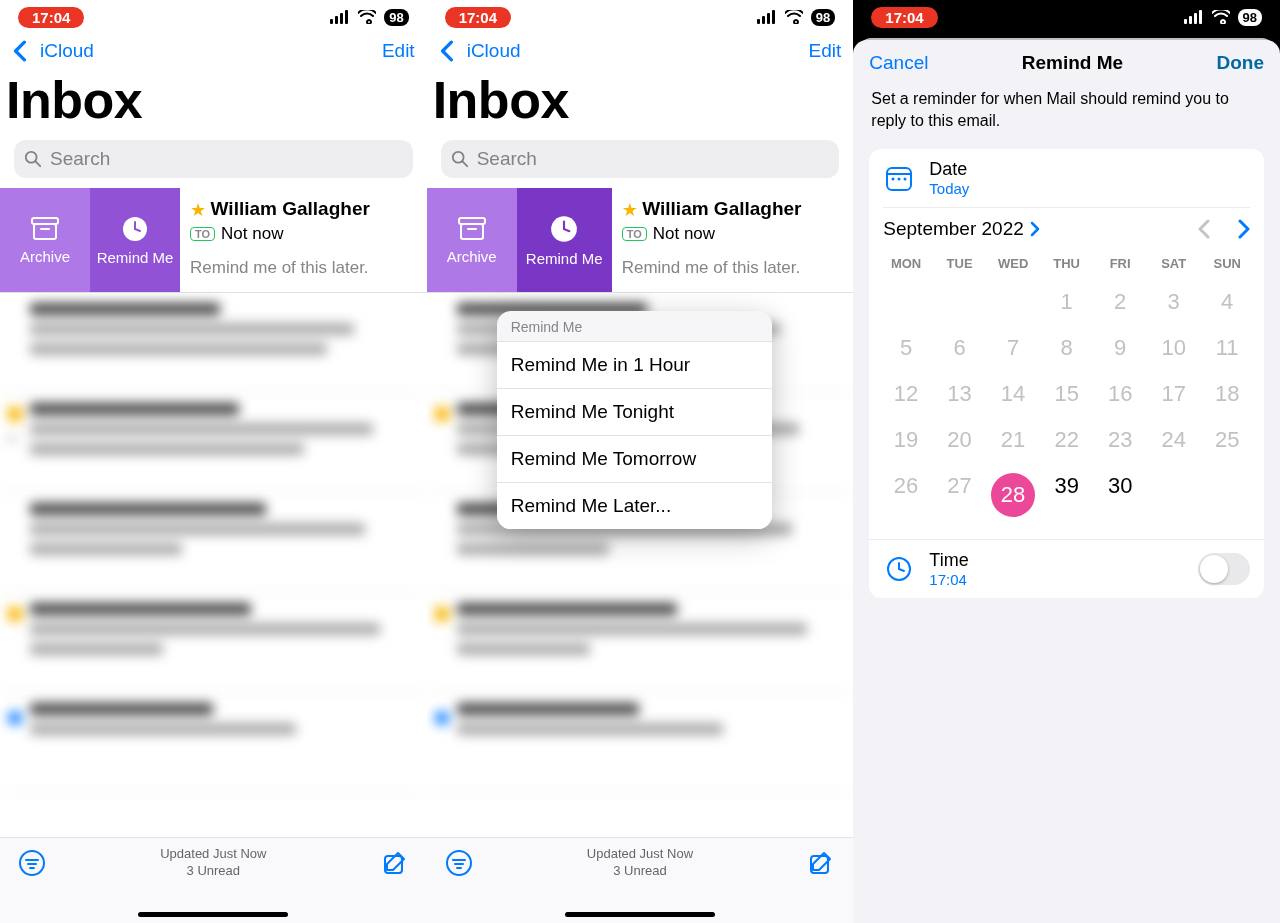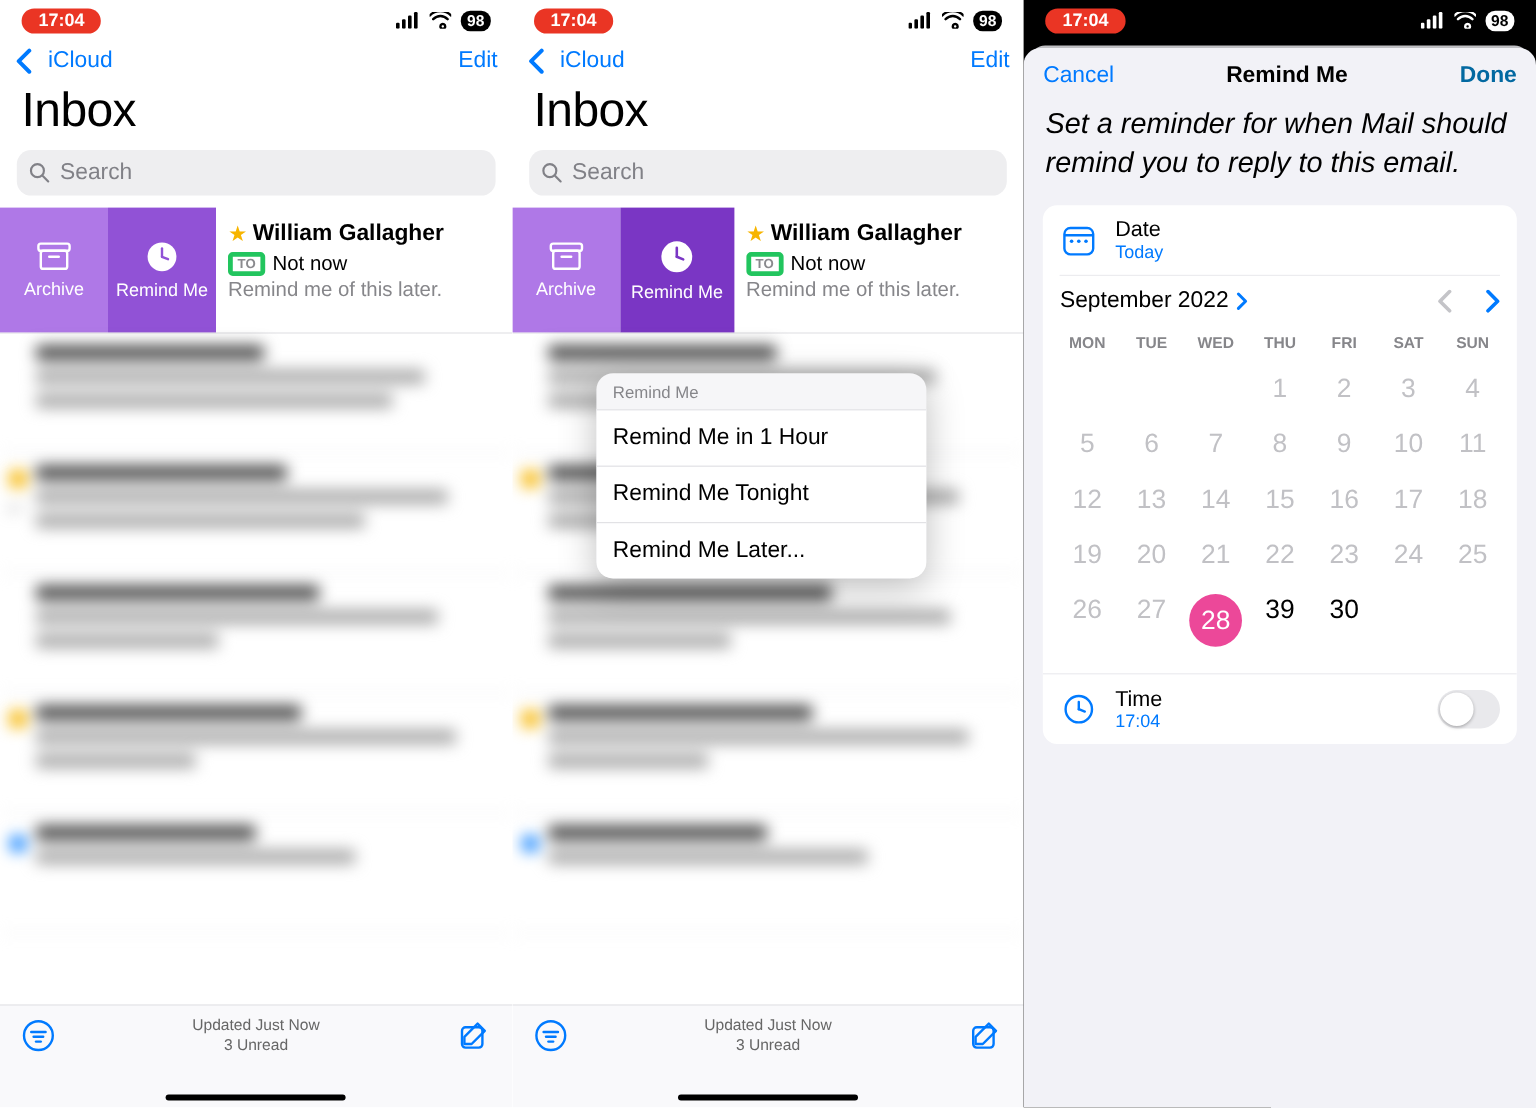--- a/index.html
+++ b/index.html
@@ -11,37 +11,37 @@
   .screen.dark .sbar { color:#fff; }
   .time-pill { background:#ea3524; color:#fff; border-radius: 14px; padding:2px 14px; font-weight:600; font-size:15px;}
   .sbar-right { display:flex; align-items:center; gap:8px; }
   .sbar-right svg { display:block; }
   .batt { display:flex; align-items:center; background:#000; color:#fff; border-radius:8px; padding:1px 5px; font-size:13px; font-weight:700;}
   .screen.dark .batt{ background:#fff; color:#000;}
   
   .navrow { display:flex; align-items:center; justify-content:space-between; padding: 6px 12px 4px; }
   .navleft { display:flex; align-items:center; gap:12px; color:#007aff; font-size:19px; }
   .navright { color:#007aff; font-size:19px; }
-  .title { font-size:40px; font-weight:400; padding: 4px 18px 10px; letter-spacing:-0.5px;}
+  .title { font-size:52px; font-weight:700; padding: 4px 6px 10px; letter-spacing:-0.5px;}
   
   .search { margin: 0 14px 10px; background:#eeeef0; border-radius:12px; display:flex; align-items:center; padding:8px 10px; gap:8px; color:#818187; font-size:19px;}
   
   .row-wrap { display:flex; height:105px; border-bottom:1px solid #e3e3e6;}
   .action { flex: 0 0 90px; display:flex; flex-direction:column; align-items:center; justify-content:center; color:#fff; gap:6px; font-size:15px;}
   .action.wide{ flex:0 0 95px;}
   .action.deep{ background:#7a36c4;}
   .arch{ background:#af78e7;}
   .remind{ background:#9152d6;}
   .msg { flex:1; padding:10px 14px 0 10px; position:relative;}
   .msg .star { color:#f7b500; font-size:18px; position:relative; top:1px;}
   .sender{ font-size:19px; font-weight:700; display:inline;}
   .subjrow{ display:flex; align-items:center; gap:6px; margin-top:4px;}
-  .badge-to{ border:4px solid #22c55e; color:#8a8a8e; font-size:11px; border-radius:4px; padding:0 4px; font-weight:600;}
+  .badge-to{ border:1px solid #22c55e; color:#8a8a8e; font-size:11px; border-radius:4px; padding:0 4px; font-weight:600;}
   .subj{ font-size:17px; color:#000;}
-  .prev{ font-size:17px; color:#86868a; margin-top:2px;}
+  .prev{ font-size:17px; color:#86868a; margin-top:14px;}
   
   .blurlist { position:relative; }
   .blurrow { height:100px; border-bottom:1px solid #e3e3e6; padding:10px 16px 0 30px; filter: blur(6px); position:relative;}
   .blurstar{ position:absolute; left:8px; top:14px; width:14px; height:14px; background:#f7b500; border-radius:2px; filter:none;}
   .blurreply{ position:absolute; left:6px; top:36px; color:#999; filter:none; font-size:16px;}
   .blurdot{ position:absolute; left:8px; top:18px; width:14px; height:14px; background:#007aff; border-radius:50%; filter:none;}
   .bar{ height:12px; background:#444; border-radius:3px; margin-bottom:8px;}
   .bar.g{ background:#aaa;}
   
   .menu{ position:absolute; top:311px; left:70px; width:275px; background:#f6f6f8; border-radius:14px; box-shadow:0 8px 30px rgba(0,0,0,0.25); overflow:hidden; z-index:10;}
@@ -50,21 +50,21 @@
   
   .foot { margin-top:auto; border-top:1px solid #e3e3e6; background:#f9f9fb; padding:8px 18px 43px; display:flex; align-items:center; justify-content:space-between;}
   .foot-center{ text-align:center; font-size:13px; color:#666; line-height:1.3;}
   .homebar{ position:absolute; bottom:6px; left:50%; transform:translateX(-50%); width:150px; height:5px; background:#000; border-radius:3px;}
   
   .sheet-bg{ flex:1; background:#f2f2f7; border-top-left-radius:14px; border-top-right-radius:14px; padding:12px 16px; margin-top:6px;}
   .sheet-nav{display:flex; justify-content:space-between; align-items:center;}
   .sheet-nav .c{ color:#007aff; font-size:19px;}
   .sheet-nav .t{ font-size:19px; font-weight:700;}
   .sheet-nav .d{ color:#0369a1; font-size:19px; font-weight:700;}
-  .desc{ font-size:24px; color:#000; margin:14px 2px 18px; line-height:1.35;font-style:italic;}
+  .desc{ font-size:16px; color:#000; margin:14px 2px 18px; line-height:1.35;}
   .card{ background:#fff; border-radius:12px; padding:0 0 0 0; overflow:hidden;}
   .card-row{ display:flex; align-items:center; padding:10px 14px; gap:14px;}
   .card-row.divider{ border-top:1px solid #ececef;}
   .icon-box{ width:32px; height:32px; display:flex; align-items:center; justify-content:center; color:#007aff;}
   .card-k{ font-size:18px; font-weight:500;}
   .card-v{ font-size:15px; color:#007aff;}
   .cal-head{ display:flex; align-items:center; justify-content:space-between; padding:10px 14px;}
   .cal-month{ font-size:19px; font-weight:400; display:flex; align-items:center; gap:6px;}
   .cal-arrows{ display:flex; gap:28px; color:#007aff;}
   .cal-arrows .muted{color:#c4c4c8;}
@@ -281,20 +281,21 @@
         <span class="blurdot"></span>
         <div class="bar" style="width:48%"></div>
         <div class="bar g" style="width:70%"></div>
       </div>
   </div>
 
   <div class="menu">
     <div class="menu-h">Remind Me</div>
     <div class="menu-item">Remind Me in 1 Hour</div>
     <div class="menu-item">Remind Me Tonight</div>
+    <div class="menu-item">Remind Me Tomorrow</div>
     <div class="menu-item">Remind Me Later...</div>
   </div>
 
   <div class="foot">
     <svg width="28" height="28" viewBox="0 0 28 28">
         <circle cx="14" cy="14" r="12" stroke="#007aff" stroke-width="2" fill="none"></circle>
         <line x1="8" y1="11" x2="20" y2="11" stroke="#007aff" stroke-width="2" stroke-linecap="round"></line>
         <line x1="10" y1="15" x2="18" y2="15" stroke="#007aff" stroke-width="2" stroke-linecap="round"></line>
         <line x1="12" y1="19" x2="16" y2="19" stroke="#007aff" stroke-width="2" stroke-linecap="round"></line>
       </svg>

